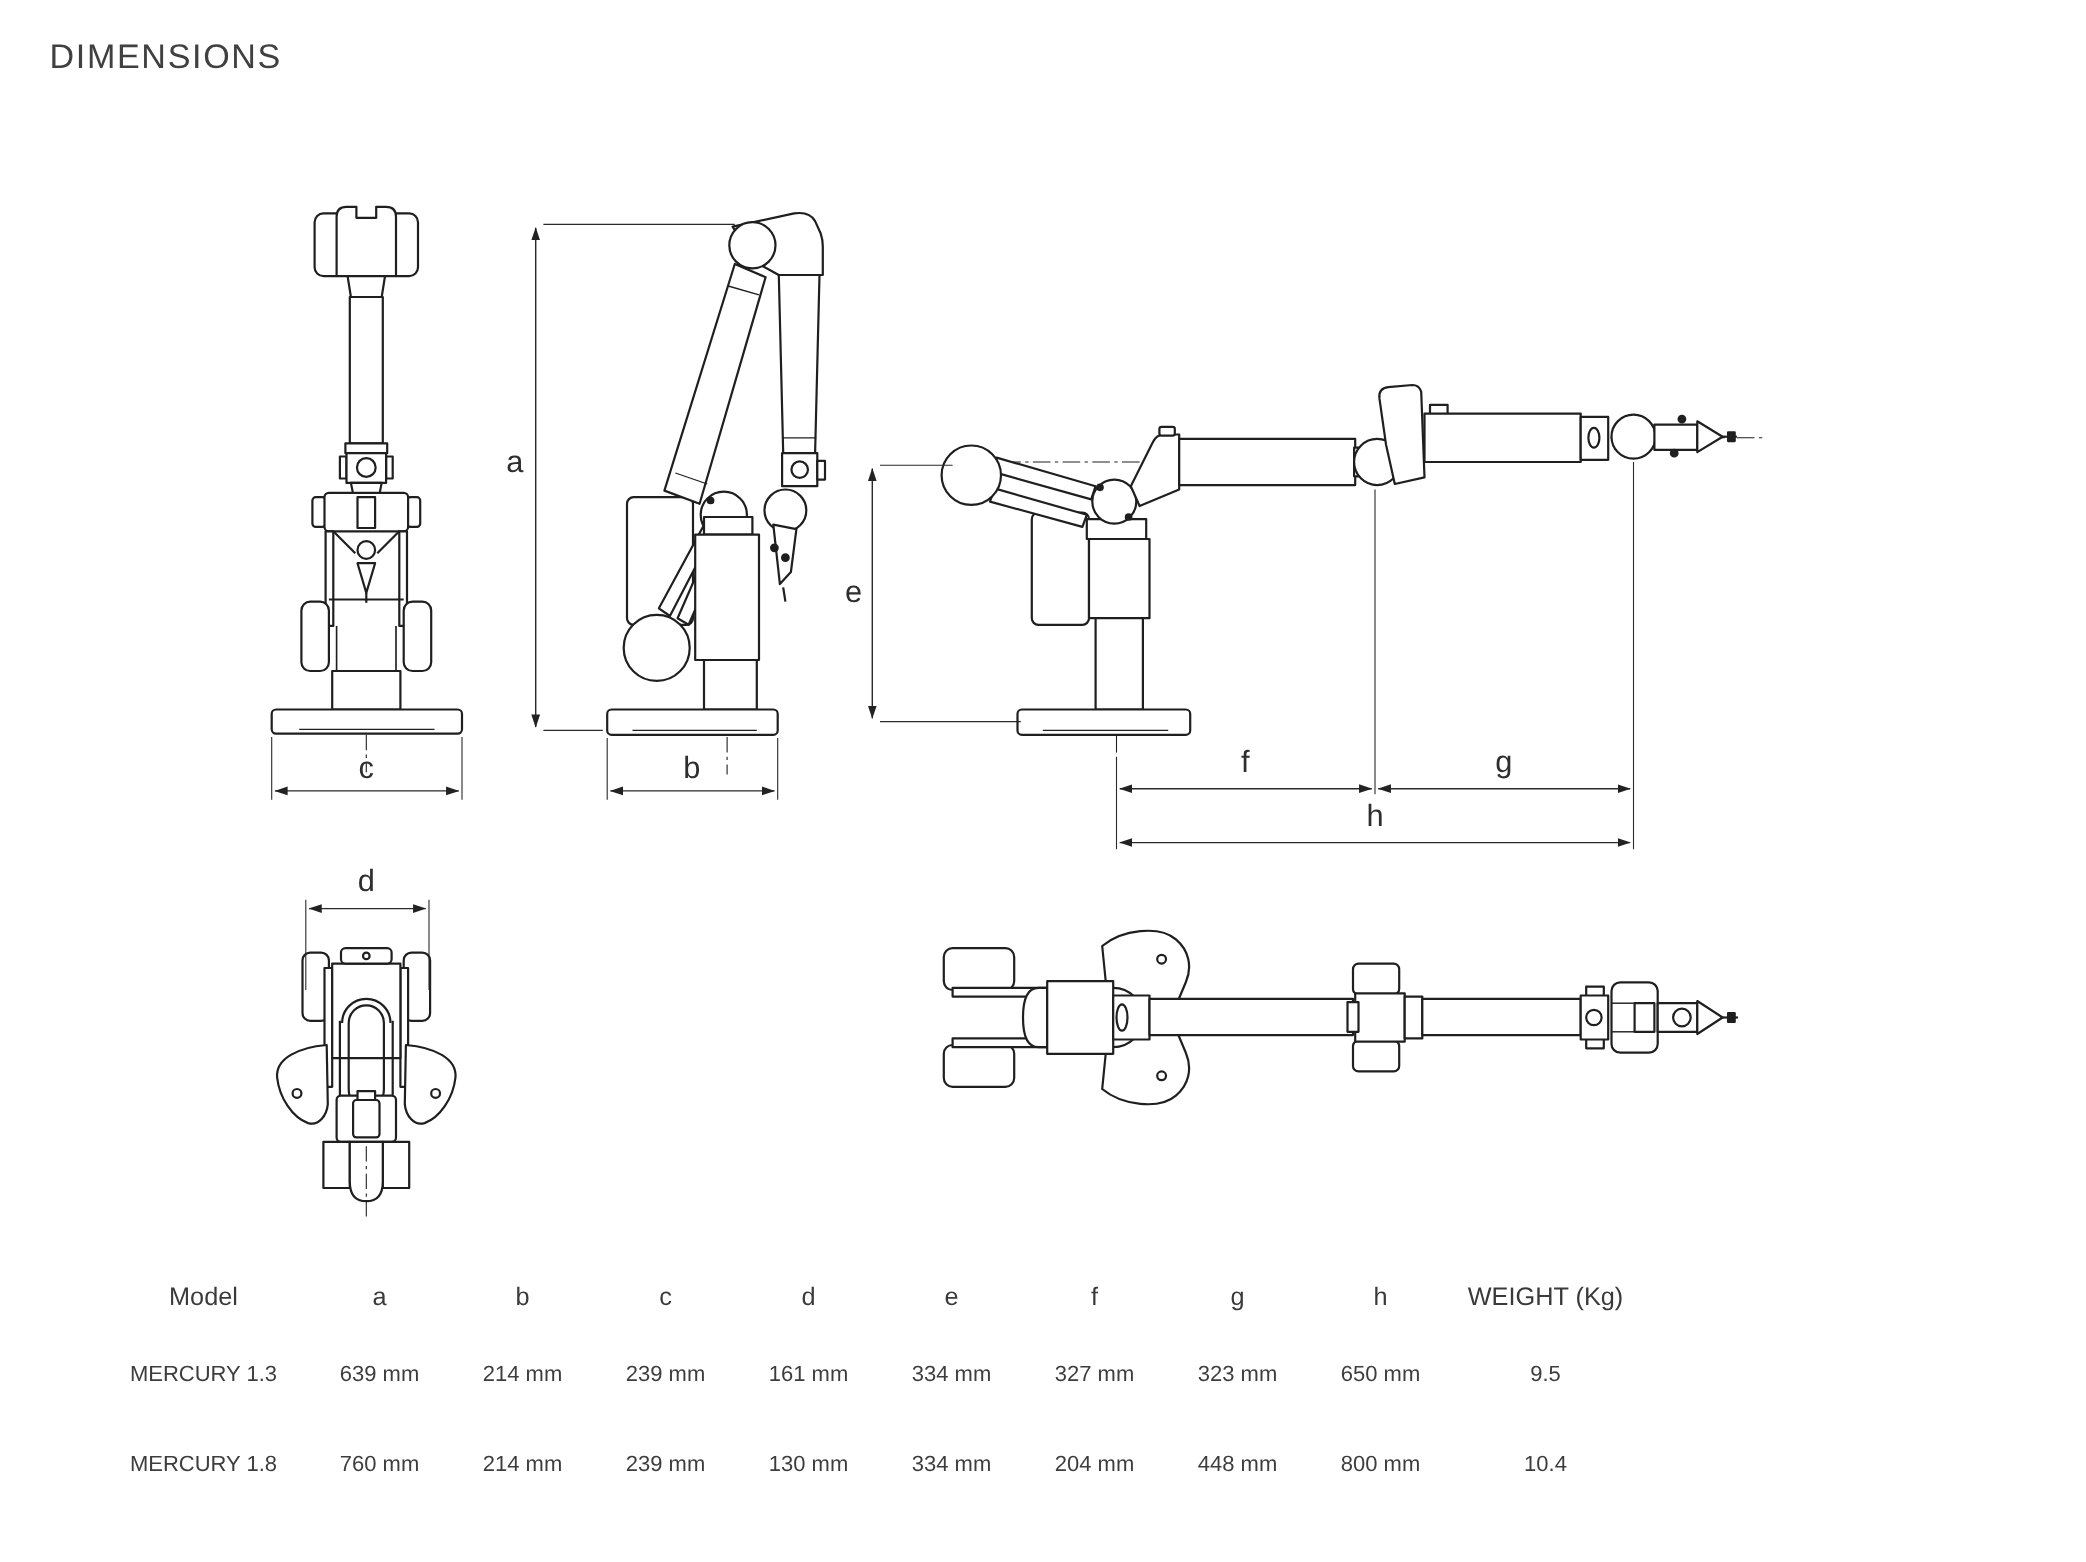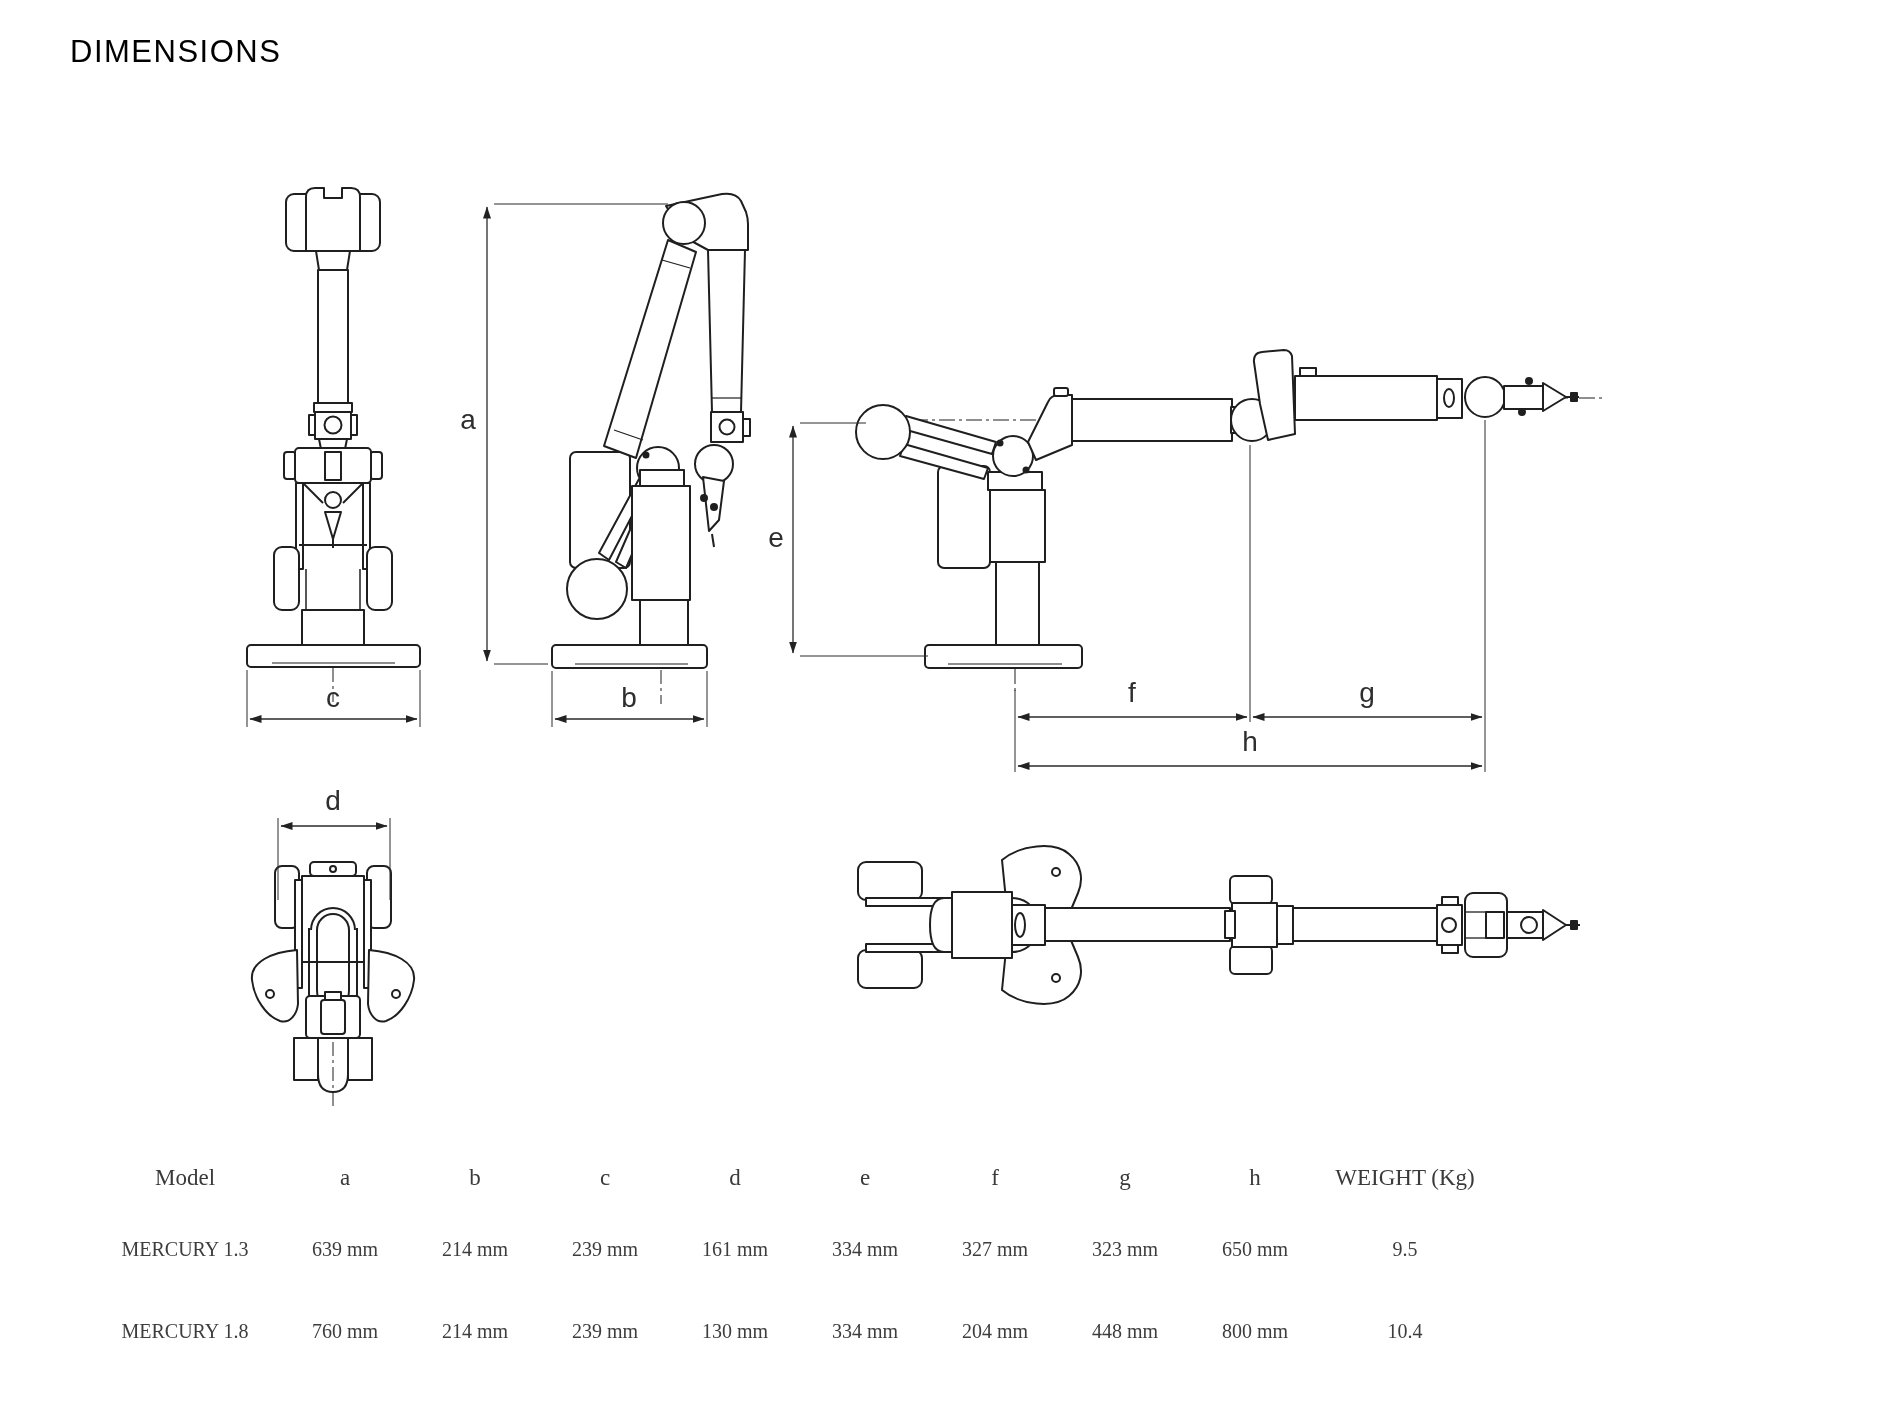--- a/index.html
+++ b/index.html
@@ -1,27 +1,27 @@
 <!DOCTYPE html>
 <html><head>
 <meta charset="utf-8">
 <style>
   html,body{margin:0;padding:0;background:#ffffff;}
   body{width:1896px;height:1420px;position:relative;overflow:hidden;
        font-family:"Liberation Sans", sans-serif;color:#3a3a3a;}
   .page{position:absolute;inset:0;}
   .page-title{position:absolute;left:45px;top:34px;font-size:31px;
-              letter-spacing:1.5px;color:#000000;font-weight:400;margin-left:25px;}
+              letter-spacing:1.5px;color:#404040;font-weight:400;}
   svg.drawings{position:absolute;left:0;top:0;}
   .dim-label{position:absolute;transform:translate(-50%,-50%);
              font-size:28px;color:#2e2e2e;font-weight:400;}
   
   .spec-table{position:absolute;left:90px;top:1148px;display:grid;
               grid-template-columns:190px repeat(8,130px) 170px;
-              grid-template-rows:60px 82px 82px;align-items:center;font-family:Liberation Serif, serif;}
+              grid-template-rows:60px 82px 82px;align-items:center;}
   .spec-table .cell{text-align:center;font-size:20px;color:#3d3d3d;
                     white-space:nowrap;}
   .spec-table .head{font-size:23px;color:#3a3a3a;}
 </style>
 </head>
 <body>
 
 <div class="page">
 
   <div class="page-title">DIMENSIONS</div>

